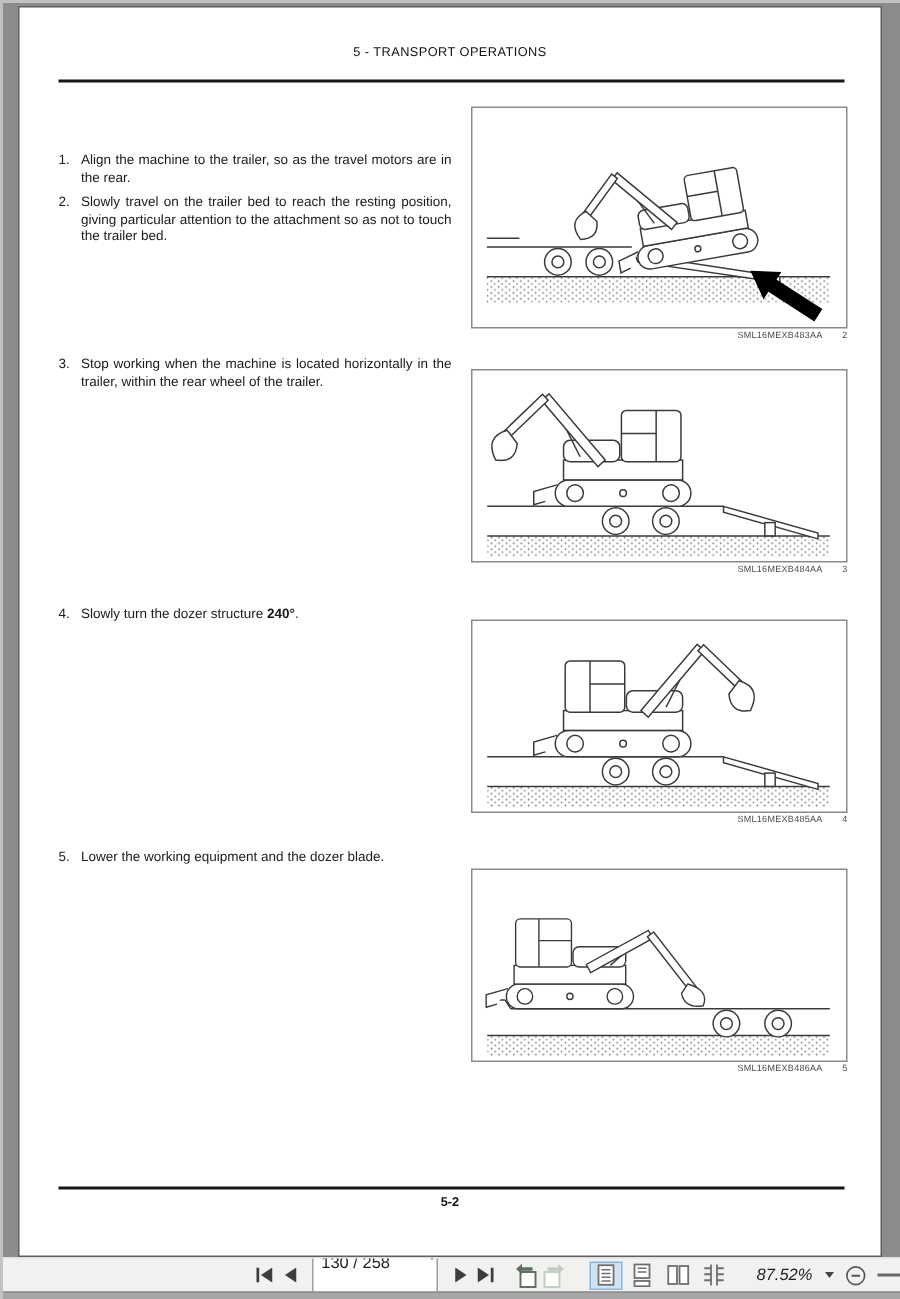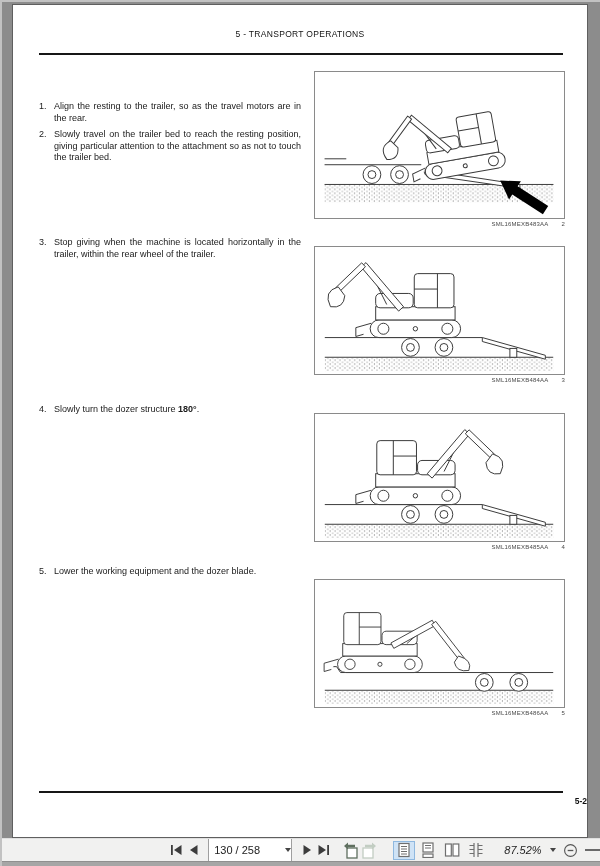--- a/index.html
+++ b/index.html
@@ -26,33 +26,33 @@
   .fig{position:absolute;left:301px;width:251px;}
   .figbox{border:1px solid #8a8a8a;background:#fff;}
   .f1{top:66px;} .f1 .figbox{height:148px;}
   .f2{top:241px;} .f2 .figbox{height:129px;}
   .f3{top:408px;} .f3 .figbox{height:129px;}
   .f4{top:574px;} .f4 .figbox{height:129px;}
   .cap{display:flex;justify-content:flex-end;align-items:baseline;margin-top:2px;
        font-size:6px;color:#4a4a4a;letter-spacing:.2px;}
   .cap .capnum{margin-left:13px;}
   .figbox svg{display:block;width:100%;height:100%;}
-  .pgnum{position:absolute;top:791px;left:0;width:100%;text-align:right;font-size:8.5px;
+  .pgnum{position:absolute;top:791px;left:0;width:100%;text-align:center;font-size:8.5px;
          font-weight:bold;color:#111;}
   
   .toolbar{position:absolute;left:0;right:0;top:838px;height:23px;background:#f1f1f0;
            border-top:1px solid #e0e0e0;display:flex;align-items:center;padding-left:168px;
            overflow:hidden;}
   .bottomstrip{position:absolute;left:0;right:0;top:861px;height:5px;background:#a6a6a6;
                border-top:1px solid #8f8f8f;}
   .tb-btn{width:20px;height:18px;display:flex;align-items:center;justify-content:center;
           cursor:default;}
   .tb-btn svg{display:block;}
   .pagebox{width:92px;height:30px;background:#fff;border:1px solid #9f9f9f;display:flex;
-           align-items:center;margin:0 6px;}
+           align-items:flex-start;margin:0 6px;}
   .pagebox input{border:none;outline:none;width:70px;font-size:11px;padding:0 0 0 5px;
                  font-family:"Liberation Sans",sans-serif;color:#222;background:transparent;}
   .caret{width:0;height:0;border-left:3.5px solid transparent;border-right:3.5px solid transparent;
          border-top:4px solid #444;}
   .pagebox .caret{margin-left:6px;}
   .viewicons{display:flex;align-items:center;margin-left:14px;}
   .vicon{width:22px;height:19px;display:flex;align-items:center;justify-content:center;
          border:1px solid transparent;margin:0 1px;}
   .vicon.active{background:#cfe3f6;border:1px solid #8fb8df;}
   .zoomtxt{margin-left:16px;font-size:11px;color:#222;font-style:italic;}
@@ -67,33 +67,33 @@
 <div class="viewer">
   <div class="edge"></div>
 
   <div class="page">
     <div class="hdr">5 - TRANSPORT OPERATIONS</div>
     <div class="rule top"></div>
 
 
     <div class="step s1">
       <span class="num">1.</span>
-      <span class="txt">Align the resting to the trailer, so as the travel motors are in the rear.</span>
+      <span class="txt">Align the machine to the trailer, so as the travel motors are in the rear.</span>
     </div>
     <div class="step s2">
       <span class="num">2.</span>
       <span class="txt">Slowly travel on the trailer bed to reach the resting position, giving particular attention to the attachment so as not to touch the trailer bed.</span>
     </div>
     <div class="step s3">
       <span class="num">3.</span>
-      <span class="txt">Stop giving when the machine is located horizontally in the trailer, within the rear wheel of the trailer.</span>
+      <span class="txt">Stop working when the machine is located horizontally in the trailer, within the rear wheel of the trailer.</span>
     </div>
     <div class="step s4">
       <span class="num">4.</span>
-      <span class="txt"><span>Slowly turn the dozer structure </span><b>180°</b><span>.</span></span>
+      <span class="txt"><span>Slowly turn the dozer structure </span><b>240°</b><span>.</span></span>
     </div>
     <div class="step s5">
       <span class="num">5.</span>
       <span class="txt">Lower the working equipment and the dozer blade.</span>
     </div>
 
     <div class="fig f1">
       <div class="figbox">
         <svg viewBox="0 0 249 148">
           <defs>

